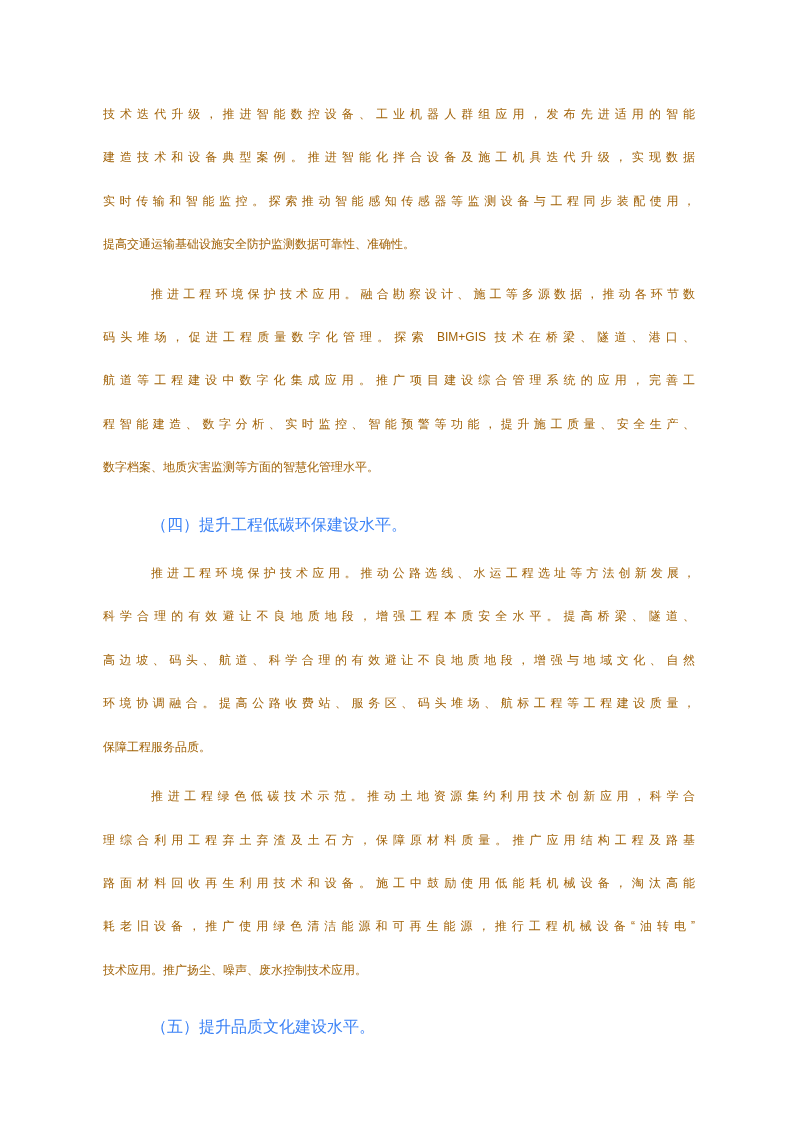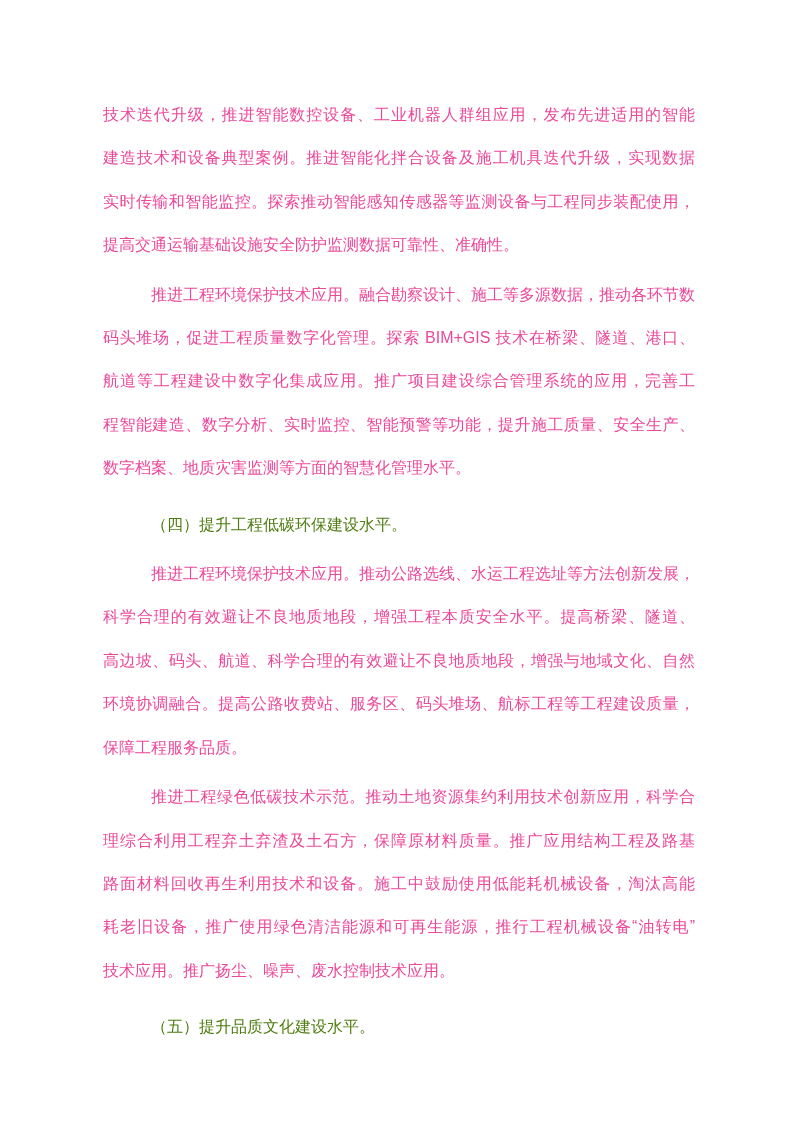--- a/index.html
+++ b/index.html
@@ -17,23 +17,23 @@
     box-sizing: border-box;
     width: 793px;
     height: 1122px;
     padding: 93px 98px 0 103px;
     background: #ffffff;
     color: #404040;
   }
   .para {
     margin: 6px 0 0 0;
     padding: 0;
-    font-size: 16px;
+    font-size: 12px;
     line-height: 43.4px;
-    color: #ec4899;
+    color: #a16207;
   }
   .para.first {
     margin-top: 0;
   }
   .line {
     display: block;
     text-align: justify;
     text-align-last: justify;
     white-space: nowrap;
     overflow: hidden;
@@ -43,21 +43,21 @@
   }
   .line.indent {
     padding-left: 48px;
   }
   .heading {
     margin: 13px 0 2px 0;
     padding: 0 0 0 48px;
     font-size: 16px;
     font-weight: normal;
     line-height: 43.4px;
-    color: #4d7c0f;
+    color: #3b82f6;
     white-space: nowrap;
     overflow: hidden;
   }
 </style>
 </head>
 <body>
 
 <div class="page">
 
   <p class="para first">

